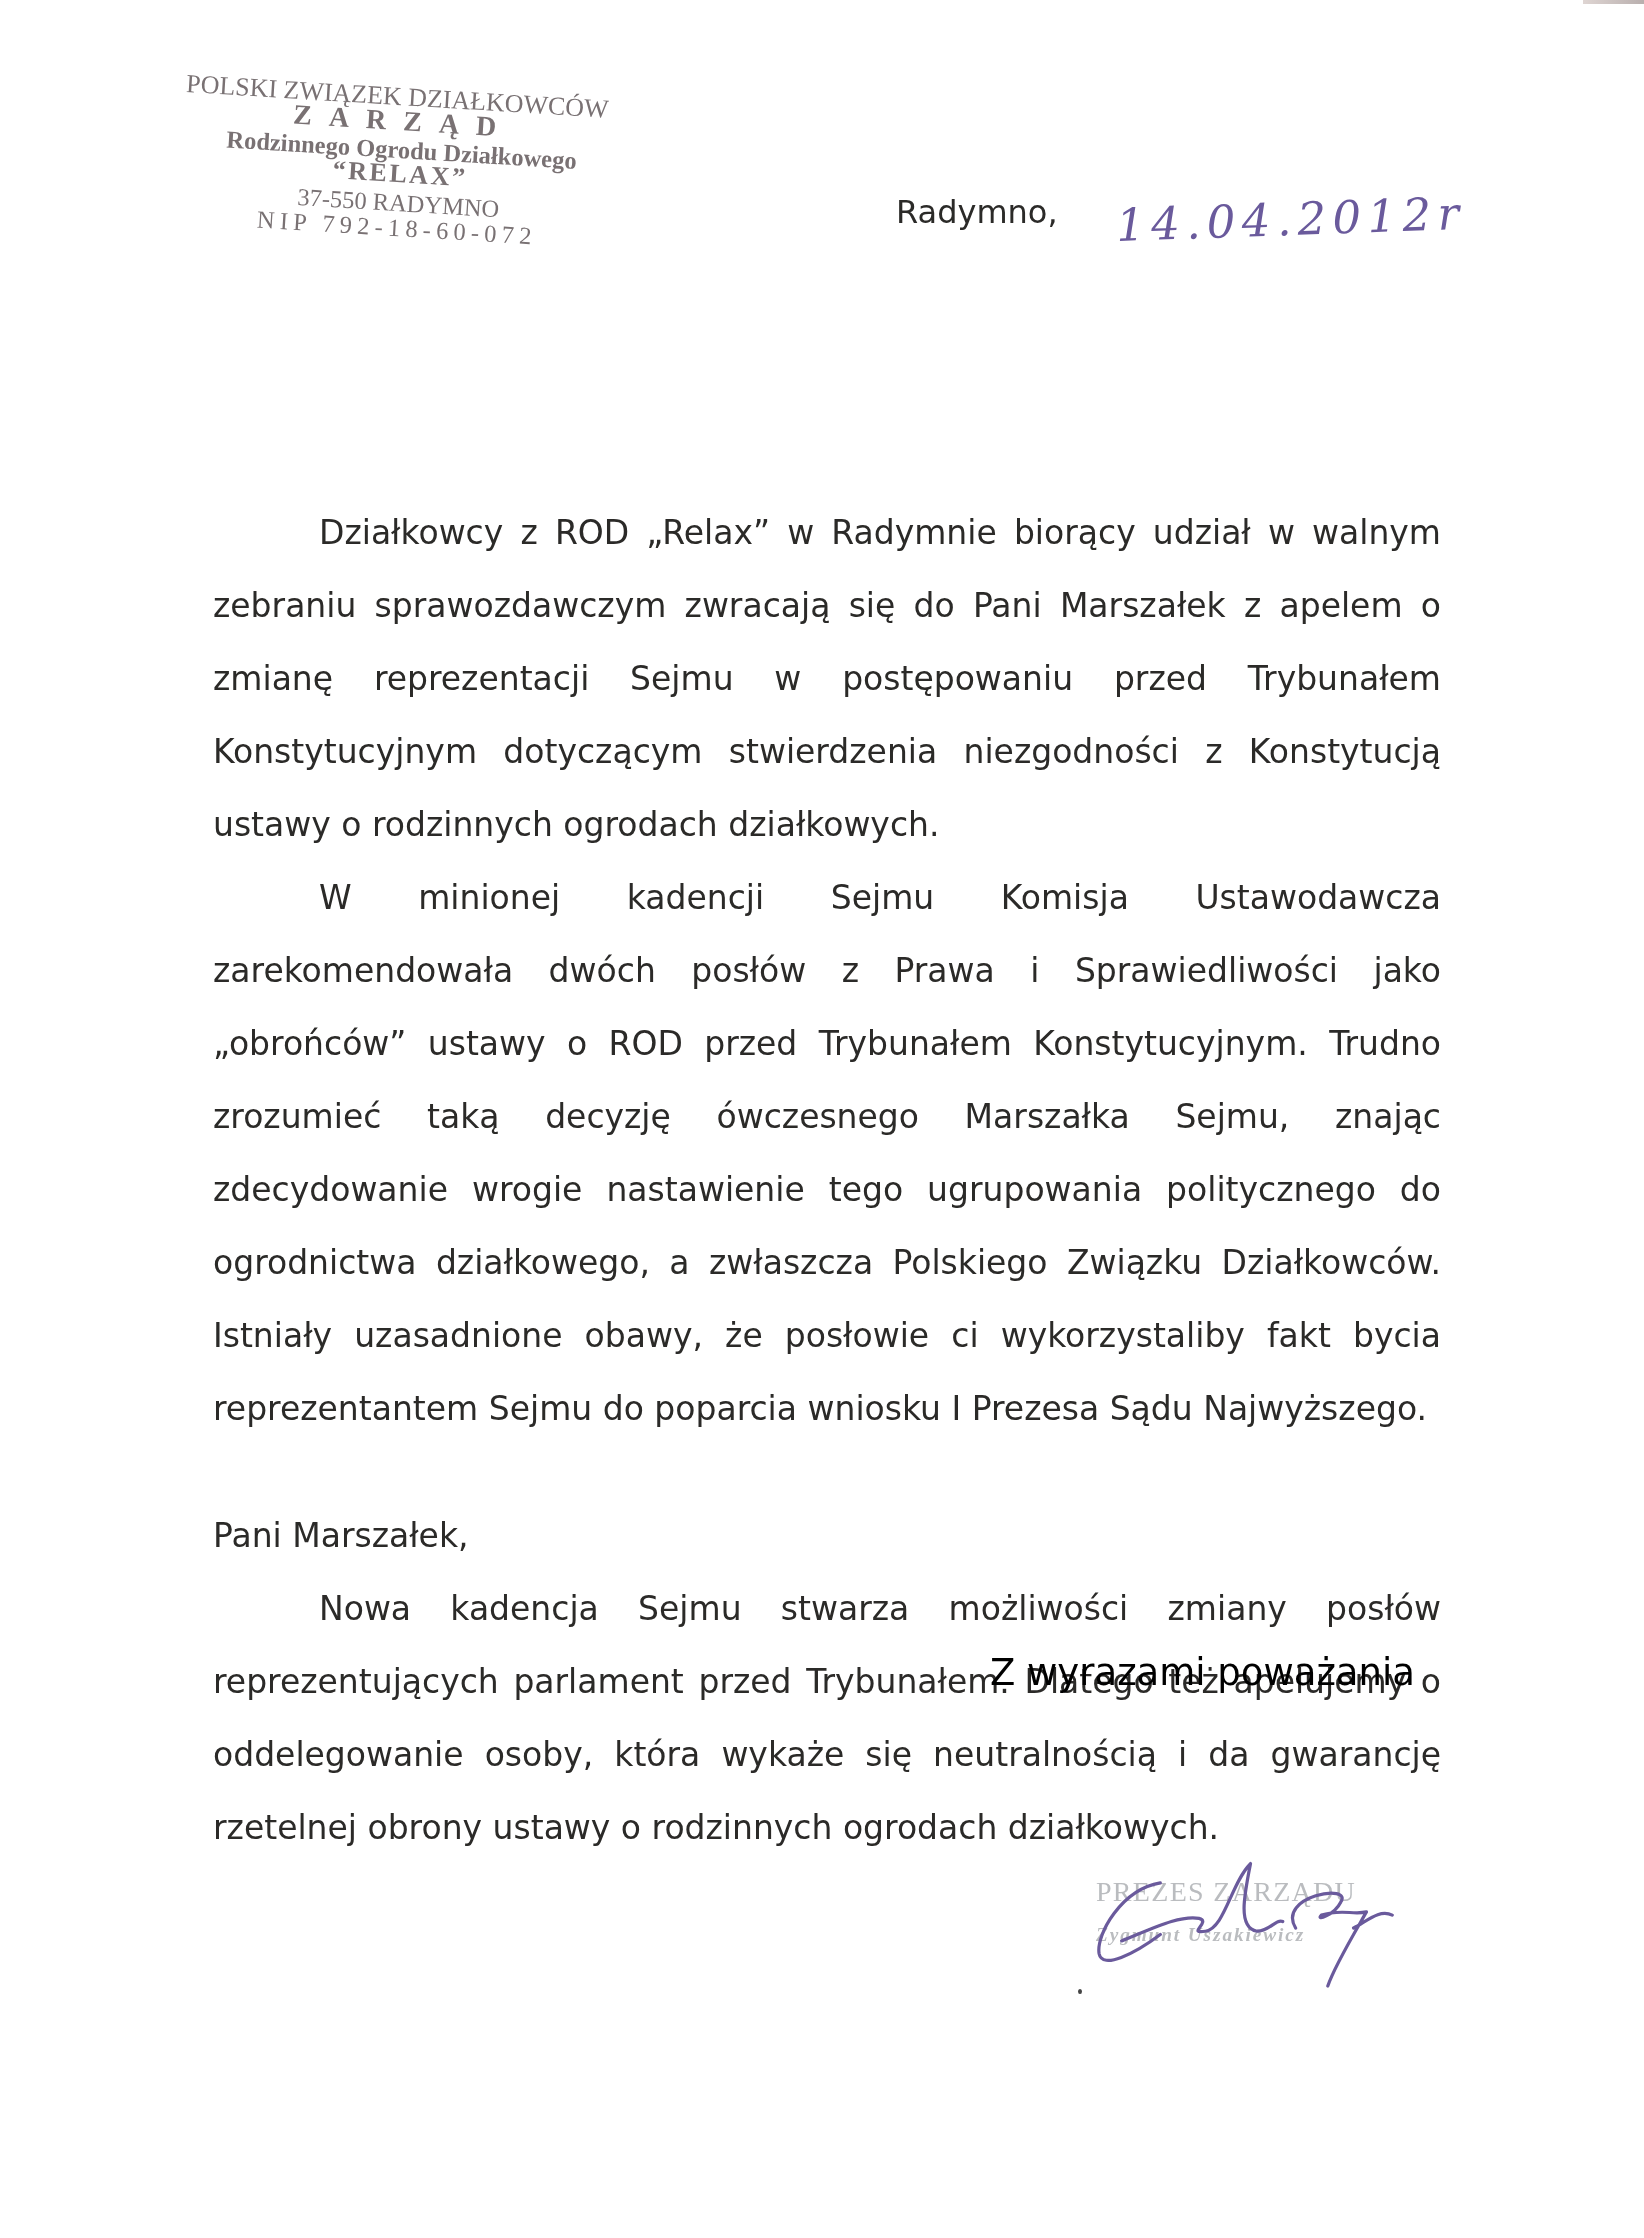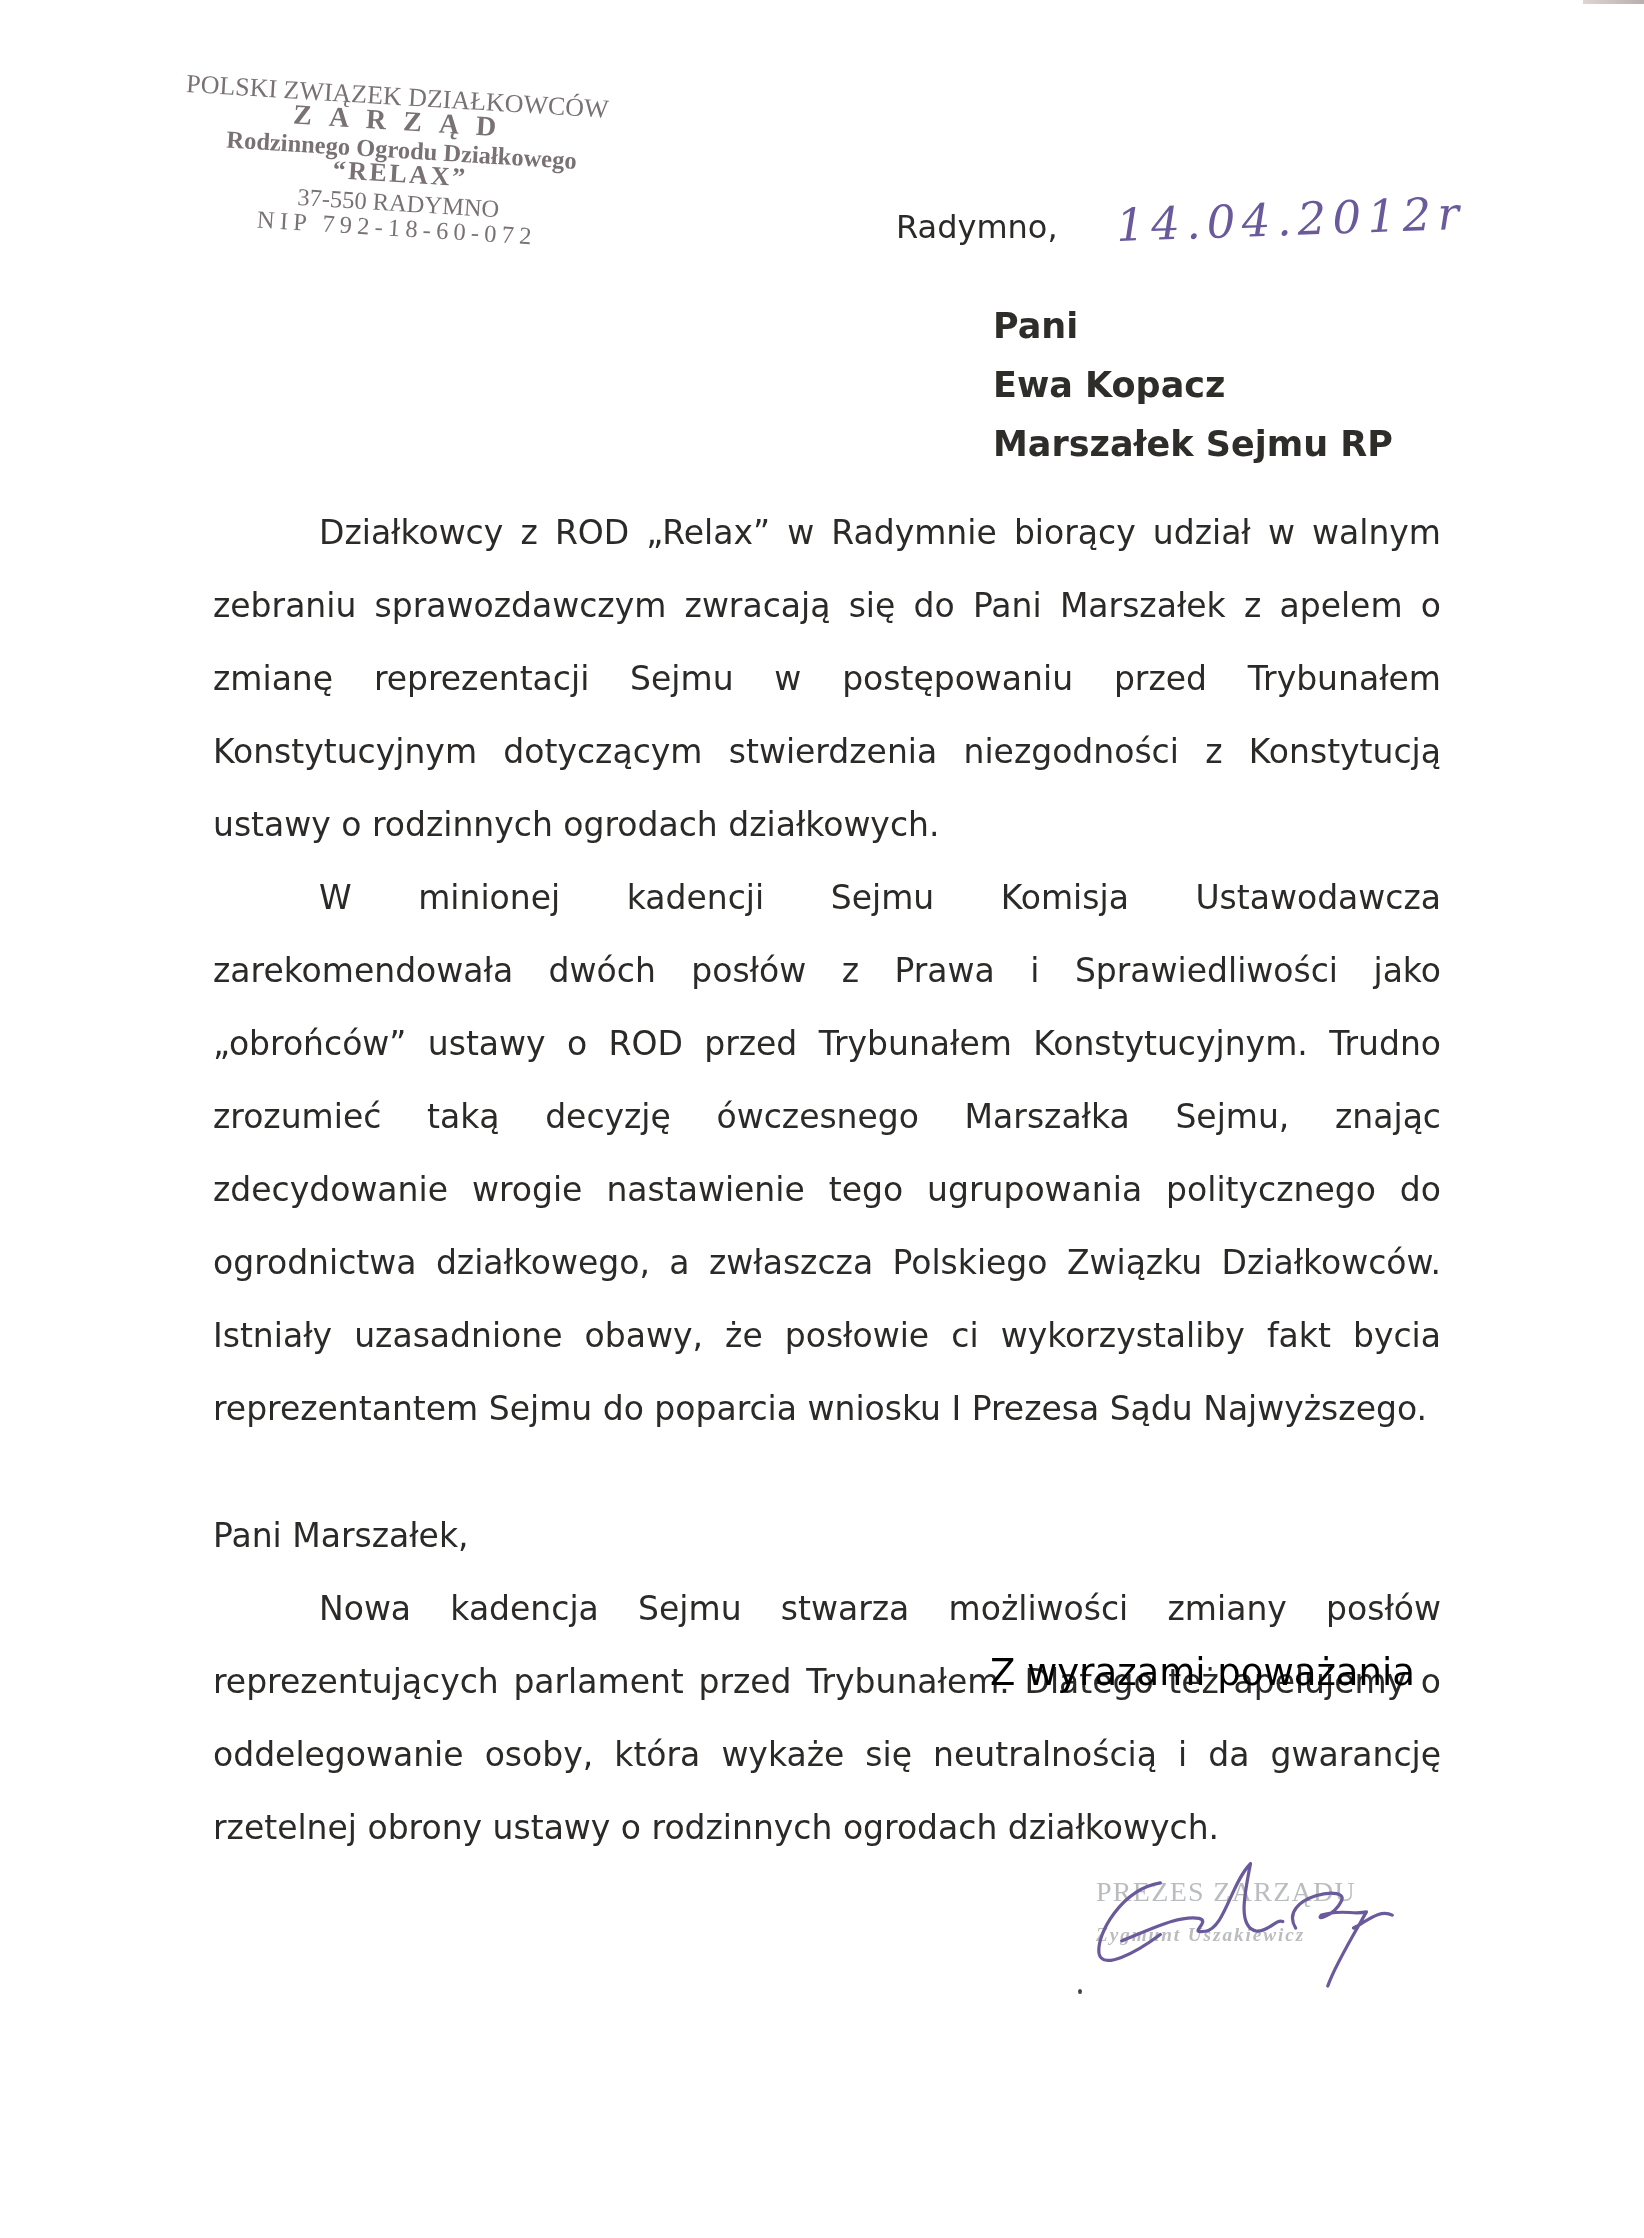--- a/index.html
+++ b/index.html
@@ -22,21 +22,21 @@
       opacity: 0.92;
     }
     .stamp .l1 { font-size: 26px; letter-spacing: 0px; text-align: left; padding-left: 0px; }
     .stamp .l2 { font-size: 28px; font-weight: bold; letter-spacing: 17px; margin-top: -2.6px; }
     .stamp .l3 { font-size: 24.5px; font-weight: bold; margin-top: 2.6px; }
     .stamp .l4 { font-size: 26px; font-weight: bold; letter-spacing: 2.6px; margin-top: -1.3px; }
     .stamp .l5 { font-size: 24.5px; margin-top: 3.9px; }
     .stamp .l6 { font-size: 24.5px; letter-spacing: 5.2px; margin-top: 0px; }
 
     
-    .dateline { position: absolute; left: 896px; top: 193px; display: flex; align-items: flex-end; }
+    .dateline { position: absolute; left: 896px; top: 193px; display: flex; align-items: flex-start; }
     .place { font-size: 32px; color: #2b2a28; }
     .handdate {
       margin-left: 58px; font-size: 45px; color: #6a5a9c;
       font-family: "DejaVu Serif", serif; font-style: italic; letter-spacing: 6.4px;
       transform: rotate(-2deg);
     }
 
     
     .addressee { position: absolute; left: 993px; top: 297px; font-size: 35px; font-weight: bold; line-height: 59px; color: #2f2d2a; }
 
@@ -74,25 +74,20 @@
     <div class="l4">“RELAX”</div>
     <div class="l5">37-550 RADYMNO</div>
     <div class="l6">NIP 792-18-60-072</div>
   </div>
 
   <div class="dateline">
     <span class="place">Radymno,</span>
     <span class="handdate">14.04.2012r</span>
   </div>
 
-  <div class="addressee">
-    <div>Pani</div>
-    <div>Ewa Kopacz</div>
-    <div>Marszałek Sejmu RP</div>
-  </div>
 
   <div class="body">
     <p class="para p1">Działkowcy z ROD „Relax” w Radymnie biorący udział w walnym zebraniu sprawozdawczym zwracają się do Pani Marszałek z apelem o zmianę reprezentacji Sejmu w postępowaniu przed Trybunałem Konstytucyjnym dotyczącym stwierdzenia niezgodności z Konstytucją ustawy o rodzinnych ogrodach działkowych.</p>
     <p class="para p2">W minionej kadencji Sejmu Komisja Ustawodawcza zarekomendowała dwóch posłów z Prawa i Sprawiedliwości jako „obrońców” ustawy o ROD przed Trybunałem Konstytucyjnym. Trudno zrozumieć taką decyzję ówczesnego Marszałka Sejmu, znając zdecydowanie wrogie nastawienie tego ugrupowania politycznego do ogrodnictwa działkowego, a zwłaszcza Polskiego Związku Działkowców. Istniały uzasadnione obawy, że posłowie ci wykorzystaliby fakt bycia reprezentantem Sejmu do poparcia wniosku I Prezesa Sądu Najwyższego.</p>
     <p class="para salutation">Pani Marszałek,</p>
     <p class="para p3">Nowa kadencja Sejmu stwarza możliwości zmiany posłów reprezentujących parlament przed Trybunałem. Dlatego też apelujemy o oddelegowanie osoby, która wykaże się neutralnością i da gwarancję rzetelnej obrony ustawy o rodzinnych ogrodach działkowych.</p>
   </div>
 
   <div class="closing">Z wyrazami poważania</div>
 

